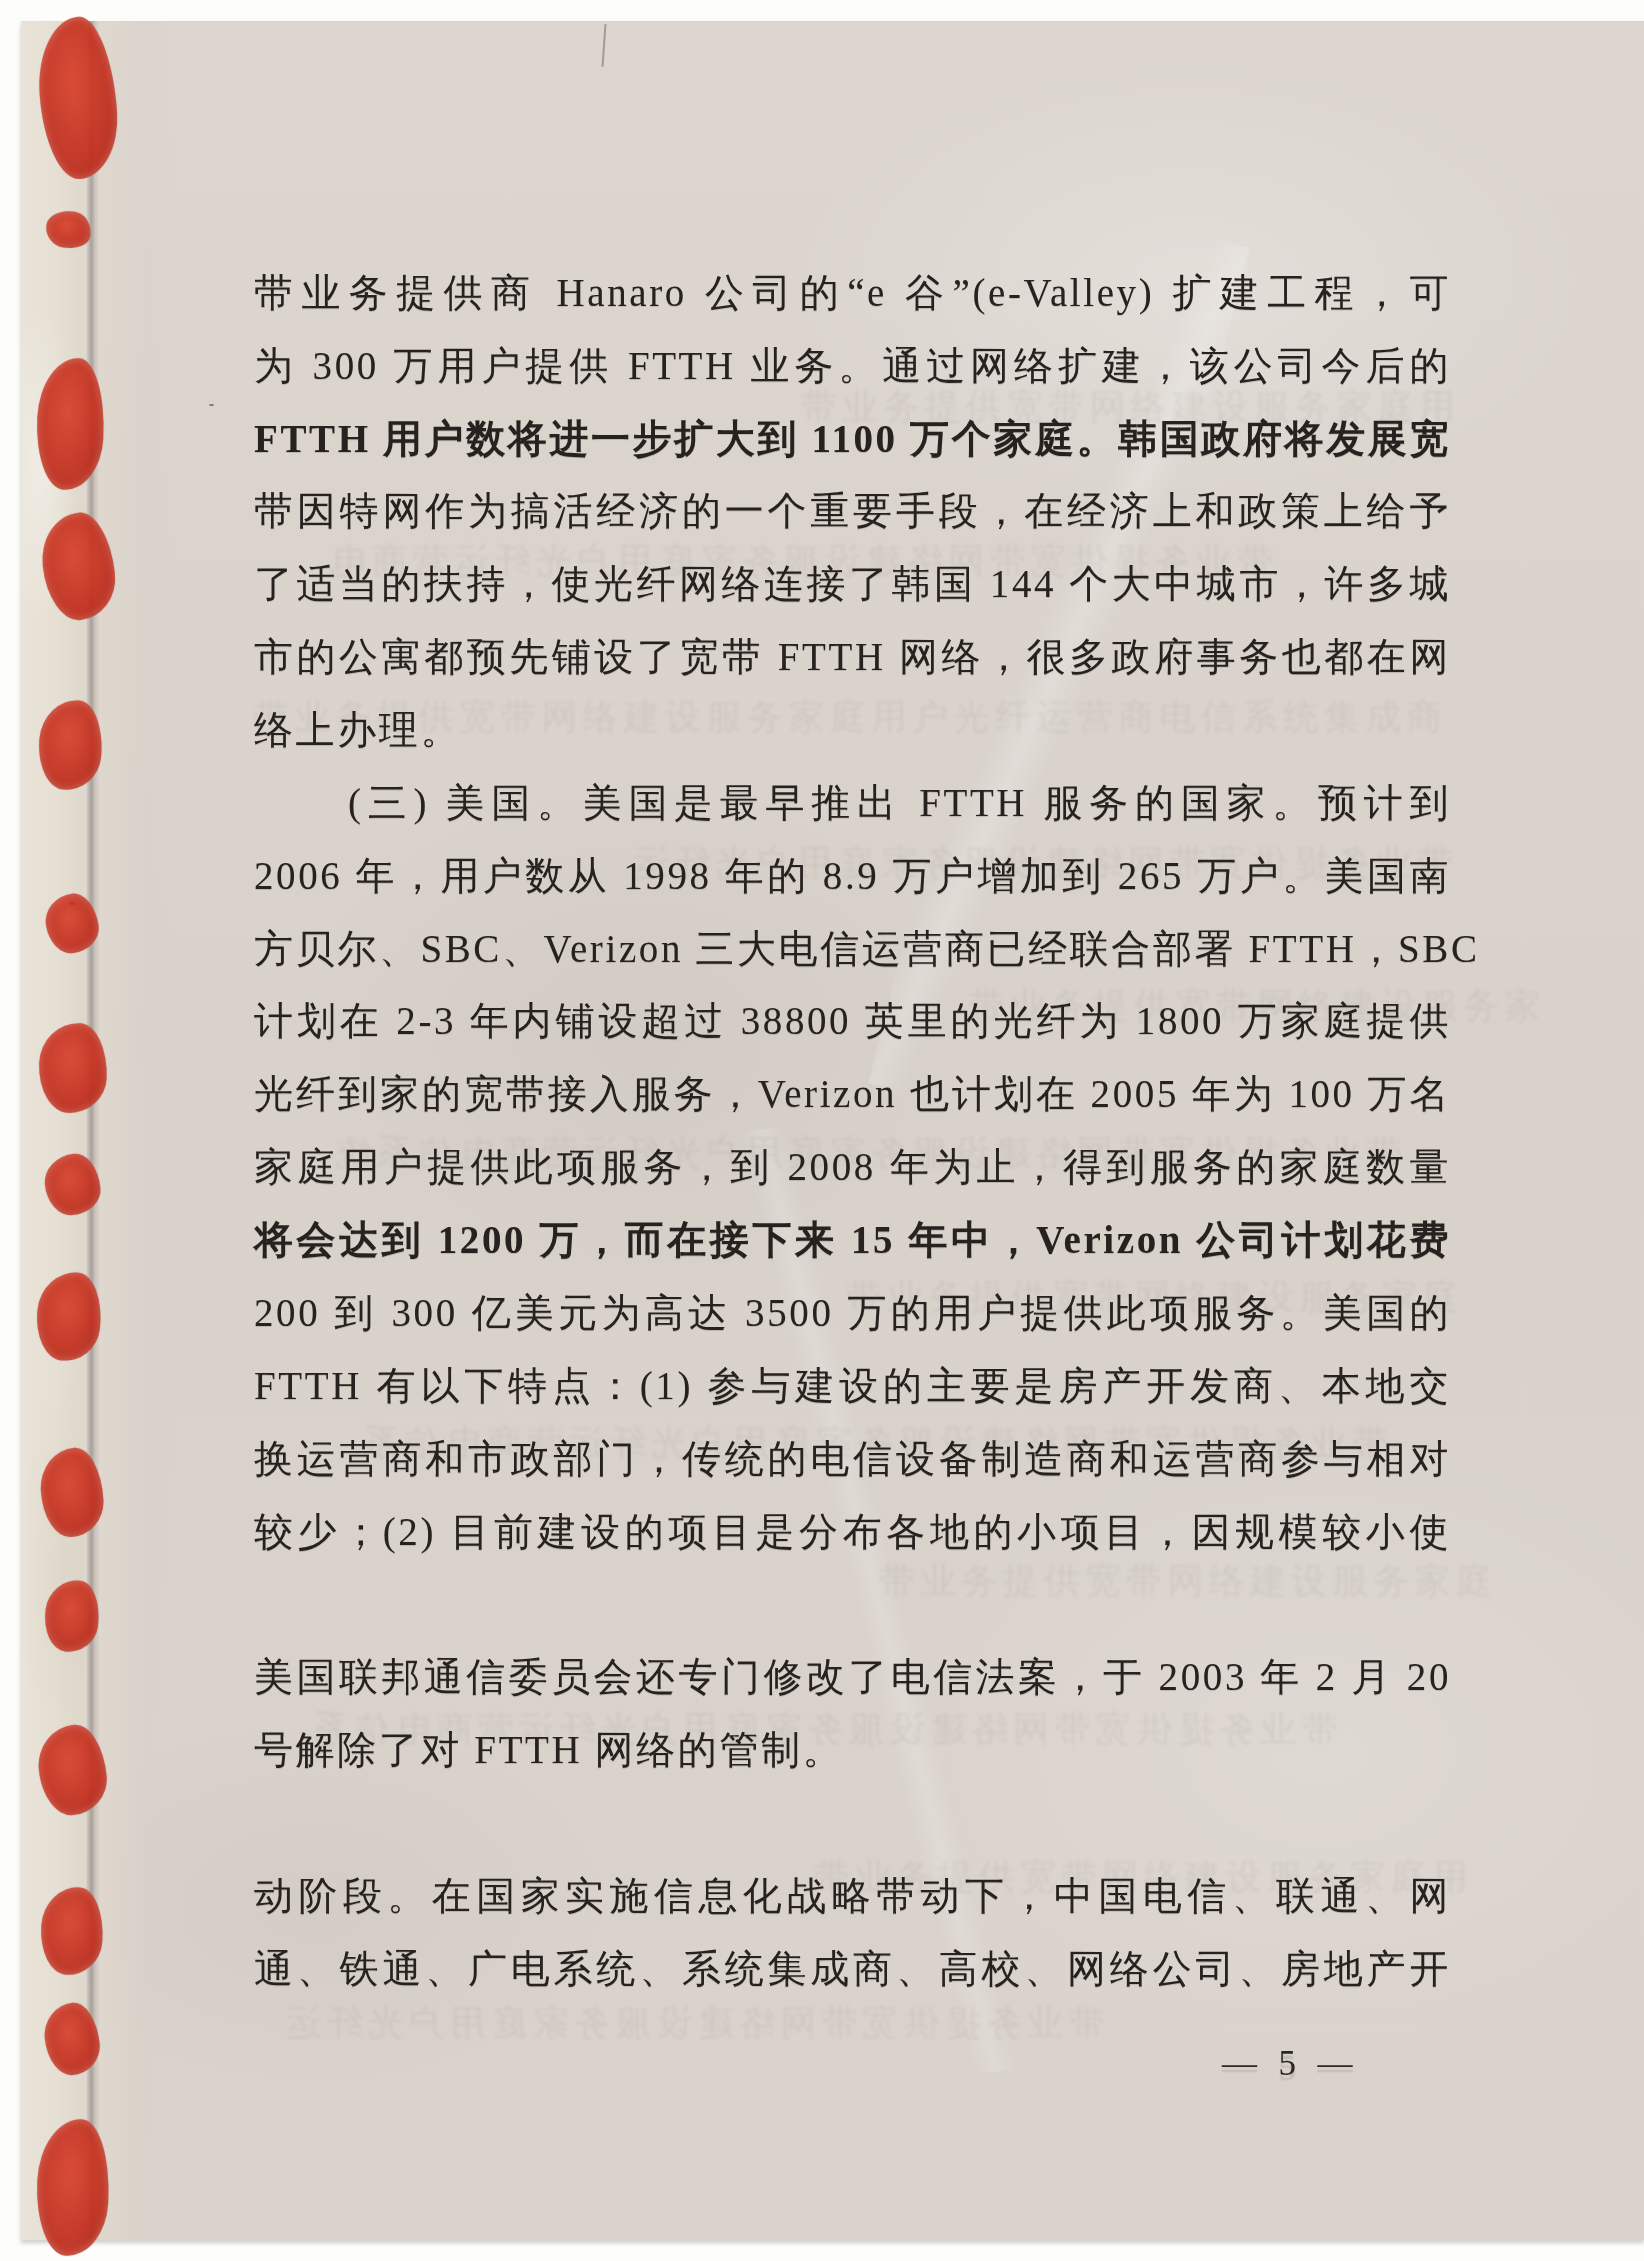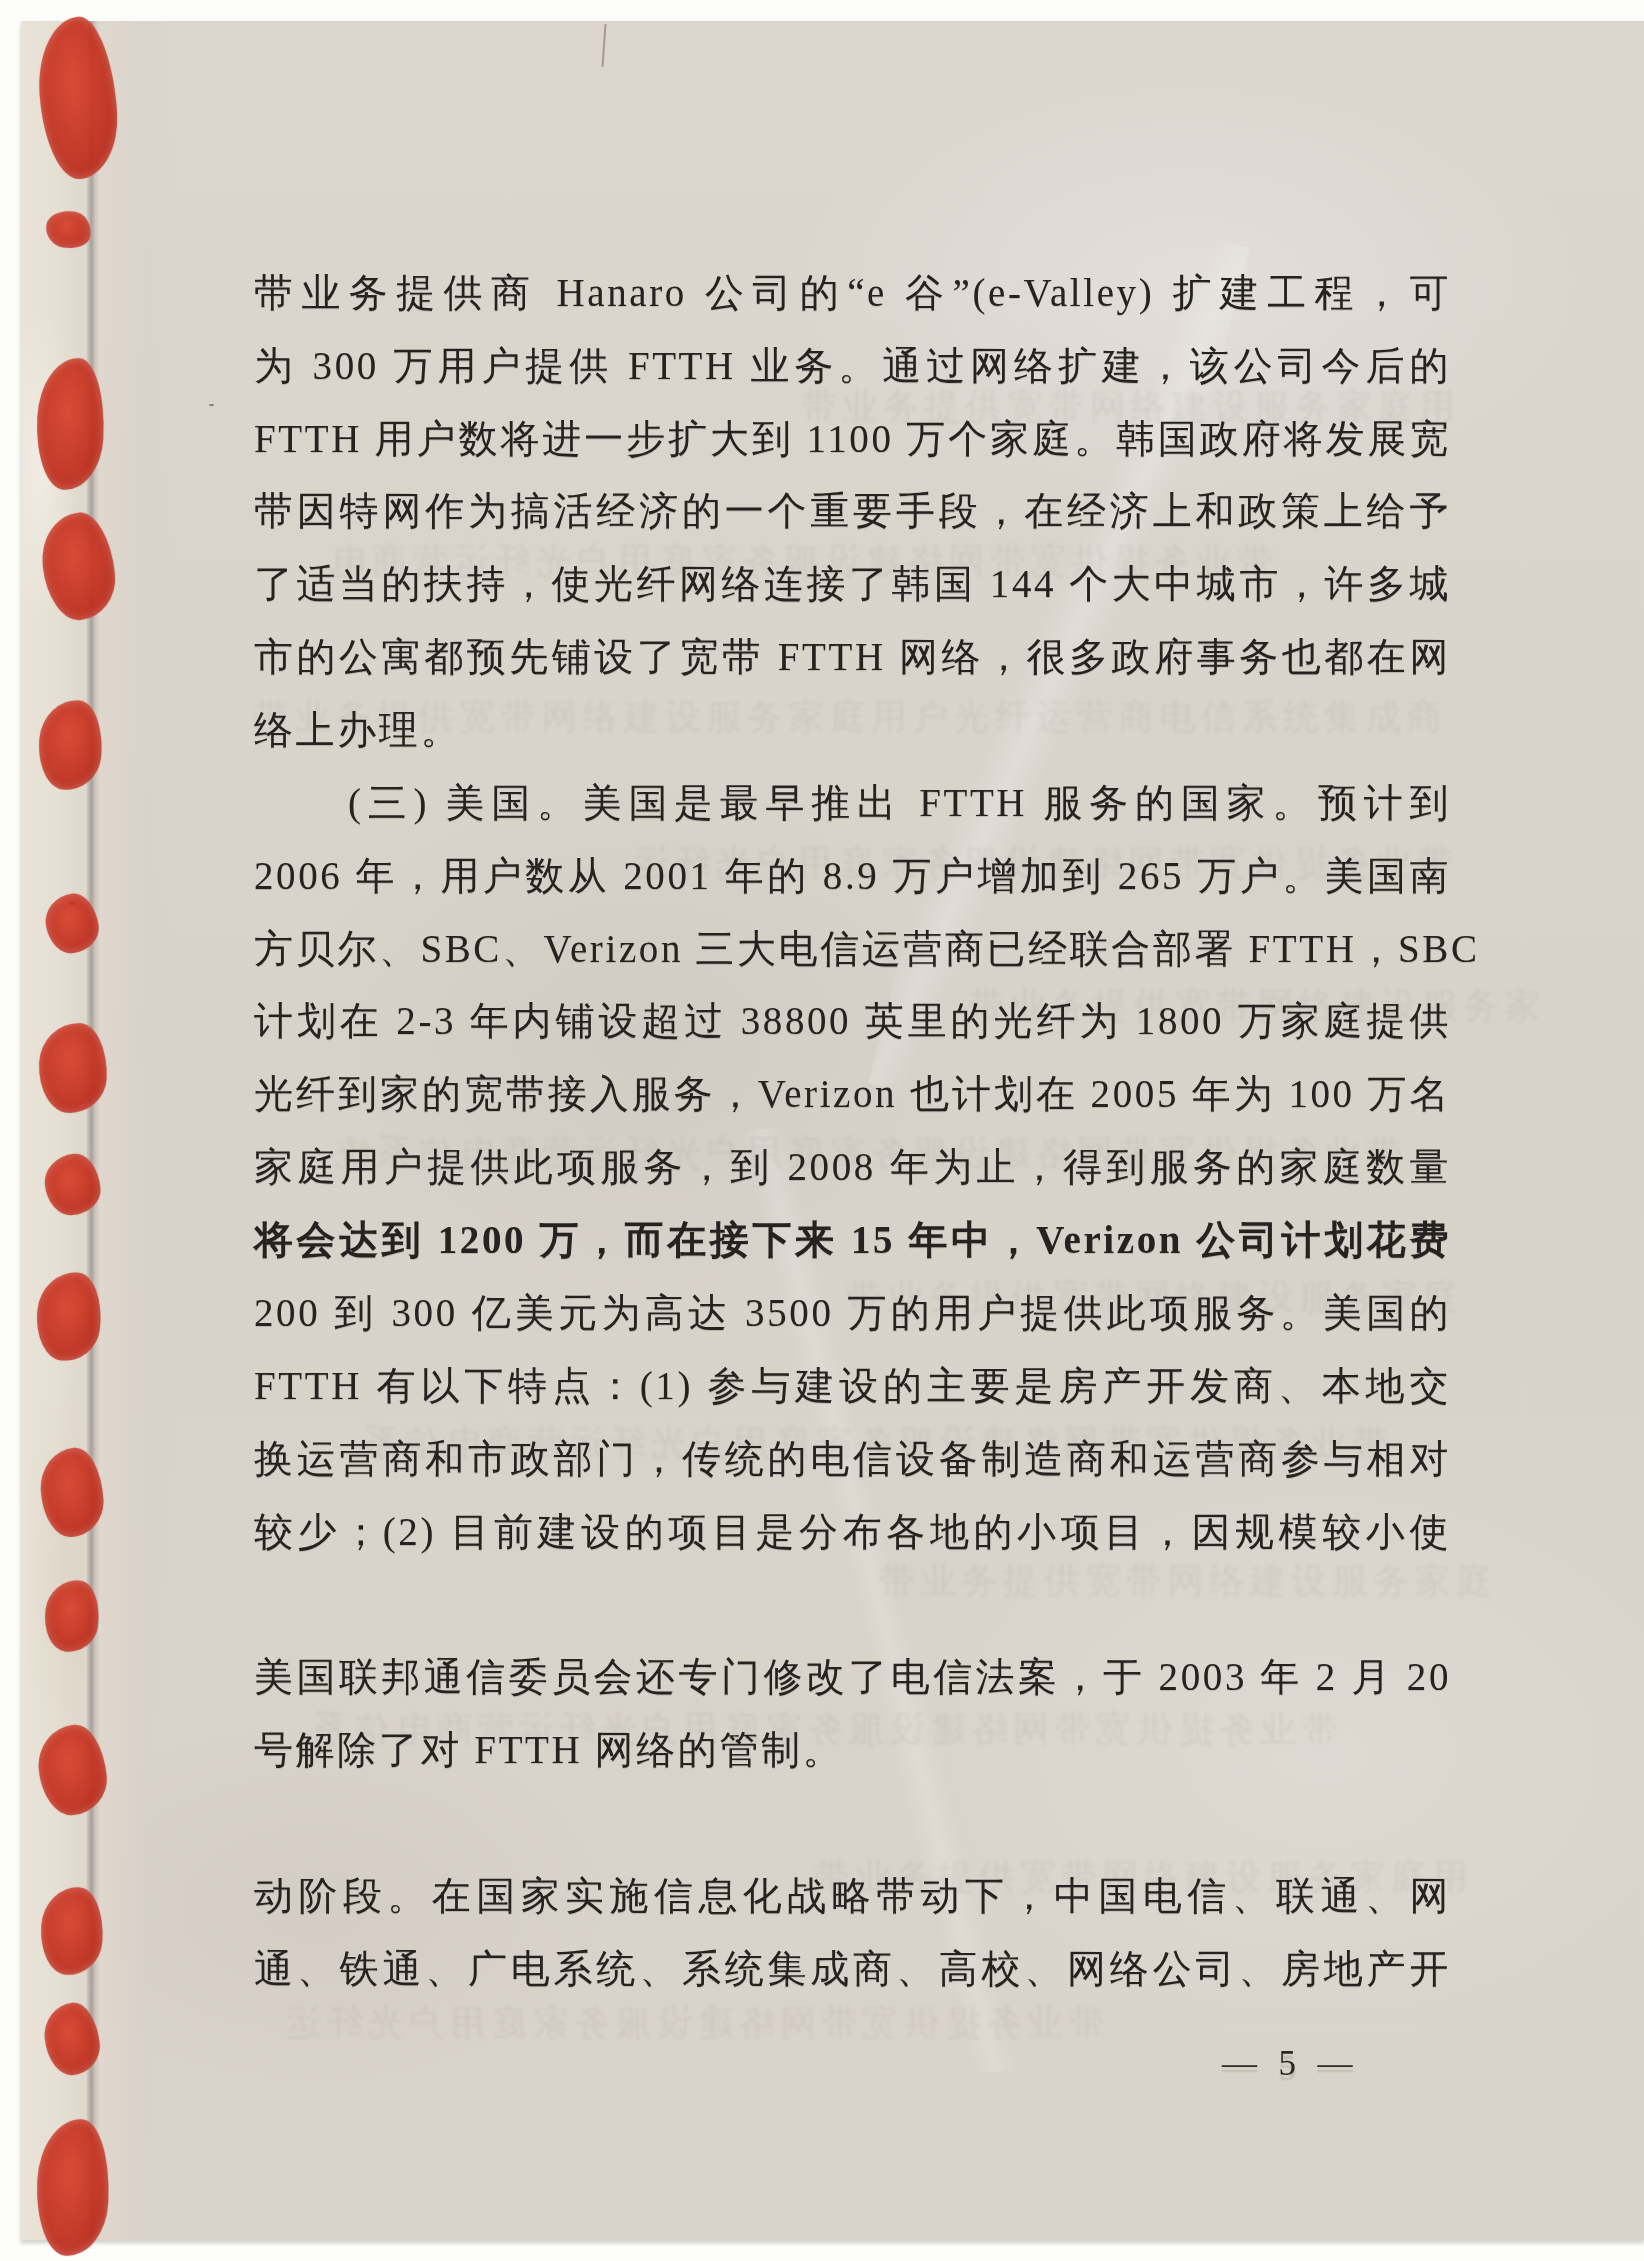--- a/index.html
+++ b/index.html
@@ -78,27 +78,27 @@
         <div class="ghost" style="left: 309px; top: 1398px; width: 1057px;">带业务提供宽带网络建设服务家庭用户光纤运营商电信系</div>
         <div class="ghost noflip" style="left: 858px; top: 1536px; width: 619px;">带业务提供宽带网络建设服务家庭</div>
         <div class="ghost" style="left: 271px; top: 1684px; width: 1045px;">带业务提供宽带网络建设服务家庭用户光纤运营商电信系</div>
         <div class="ghost noflip" style="left: 793px; top: 1832px; width: 683px;">带业务提供宽带网络建设服务家庭用</div>
         <div class="ghost" style="left: 232px; top: 1978px; width: 851px;">带业务提供宽带网络建设服务家庭用户光纤运</div>
       </div>
 
     <div class="text-layer" id="text-lines">
         <div class="tline" style="top: 249px;">带业务提供商 Hanaro 公司的“e 谷”(e-Valley) 扩建工程，可</div>
         <div class="tline" style="top: 322px;">为 300 万用户提供 FTTH 业务。通过网络扩建，该公司今后的</div>
-        <div class="tline" style="top: 395px;">FTTH 用户数将进一步扩大到 1100 万个家庭。韩国政府将发展宽</div>
+        <div class="tline" style="top: 395px; font-weight: bold;">FTTH 用户数将进一步扩大到 1100 万个家庭。韩国政府将发展宽</div>
         <div class="tline" style="top: 467px;">带因特网作为搞活经济的一个重要手段，在经济上和政策上给予</div>
         <div class="tline" style="top: 540px;">了适当的扶持，使光纤网络连接了韩国 144 个大中城市，许多城</div>
         <div class="tline short" style="top: 686px;">络上办理。</div>
         <div class="tline" style="top: 613px;">市的公寓都预先铺设了宽带 FTTH 网络，很多政府事务也都在网</div>
         <div class="tline indent" style="top: 759px;">(三) 美国。美国是最早推出 FTTH 服务的国家。预计到</div>
-        <div class="tline" style="top: 832px;">2006 年，用户数从 2001 年的 8.9 万户增加到 265 万户。美国南</div>
+        <div class="tline" style="top: 832px;">2006 年，用户数从 1998 年的 8.9 万户增加到 265 万户。美国南</div>
         <div class="tline" style="top: 905px;">方贝尔、SBC、Verizon 三大电信运营商已经联合部署 FTTH，SBC</div>
         <div class="tline" style="top: 977px;">计划在 2-3 年内铺设超过 38800 英里的光纤为 1800 万家庭提供</div>
         <div class="tline" style="top: 1050px;">光纤到家的宽带接入服务，Verizon 也计划在 2005 年为 100 万名</div>
         <div class="tline" style="top: 1123px;">家庭用户提供此项服务，到 2008 年为止，得到服务的家庭数量</div>
         <div class="tline" style="top: 1196px; font-weight: bold;">将会达到 1200 万，而在接下来 15 年中，Verizon 公司计划花费</div>
         <div class="tline" style="top: 1269px;">200 到 300 亿美元为高达 3500 万的用户提供此项服务。美国的</div>
         <div class="tline" style="top: 1342px;">FTTH 有以下特点：(1) 参与建设的主要是房产开发商、本地交</div>
         <div class="tline" style="top: 1415px;">换运营商和市政部门，传统的电信设备制造商和运营商参与相对</div>
         <div class="tline" style="top: 1488px;">较少；(2) 目前建设的项目是分布各地的小项目，因规模较小使</div>
         <div class="tline" style="top: 1633px;">美国联邦通信委员会还专门修改了电信法案，于 2003 年 2 月 20</div>

